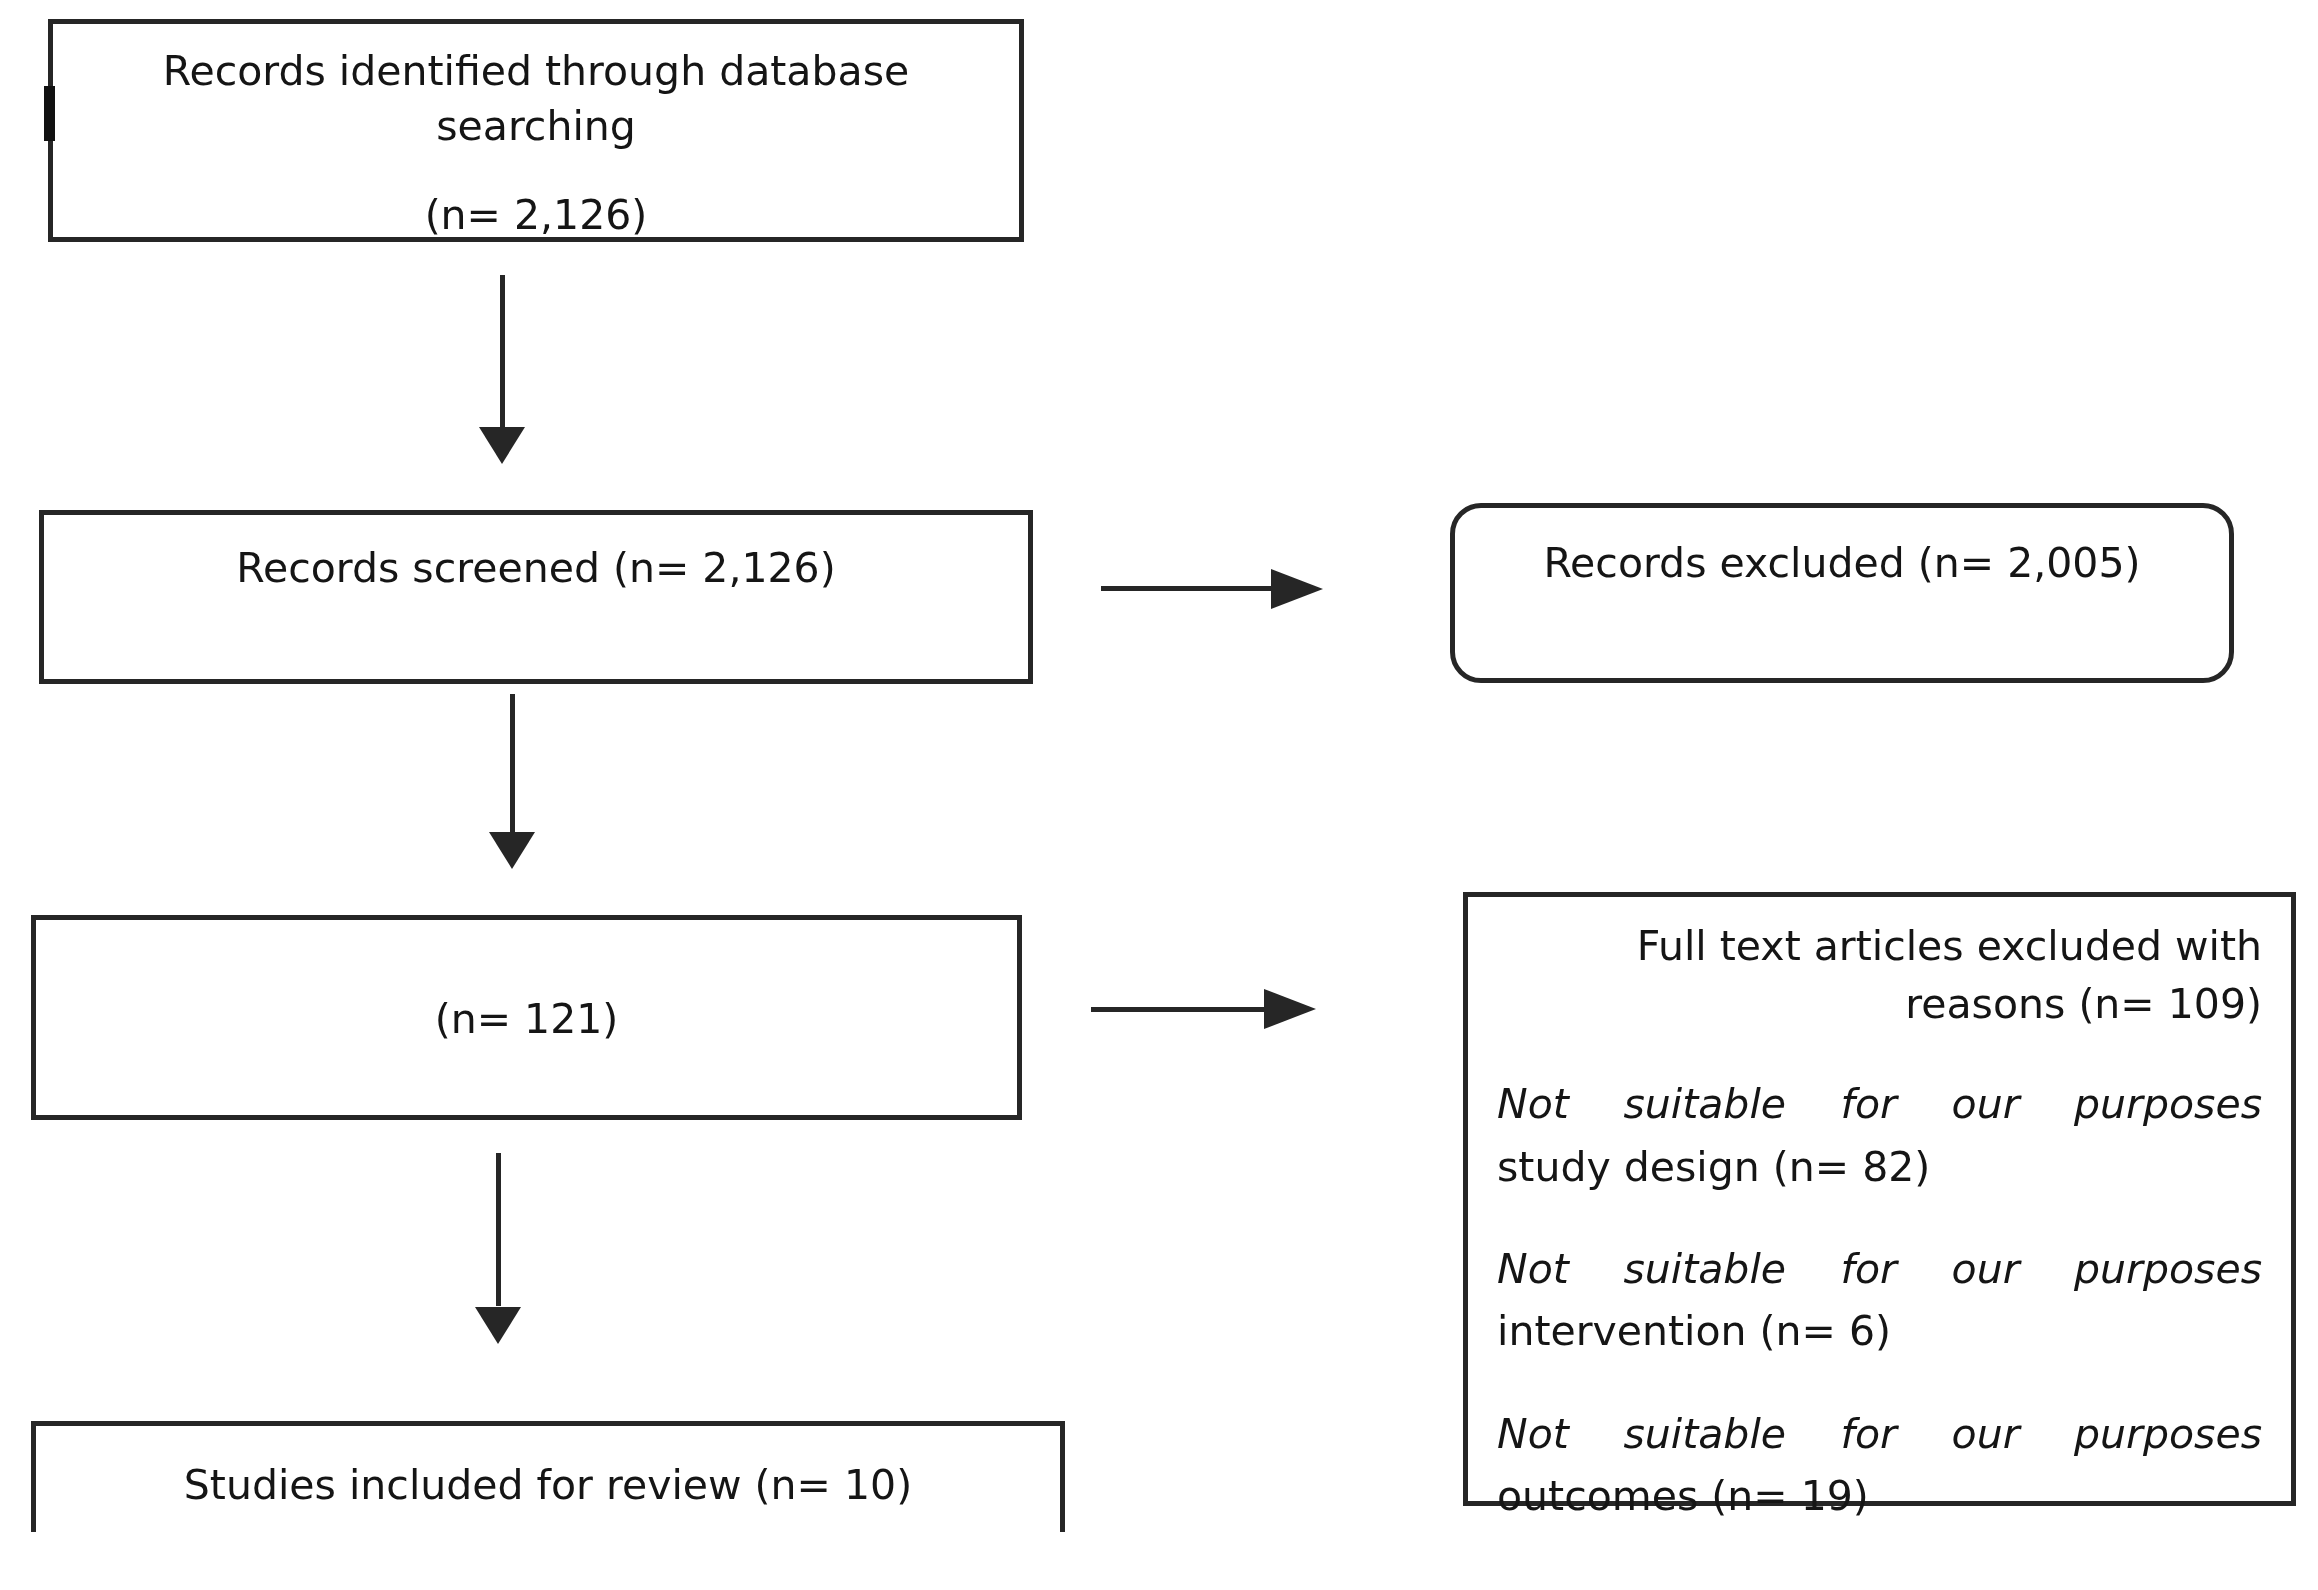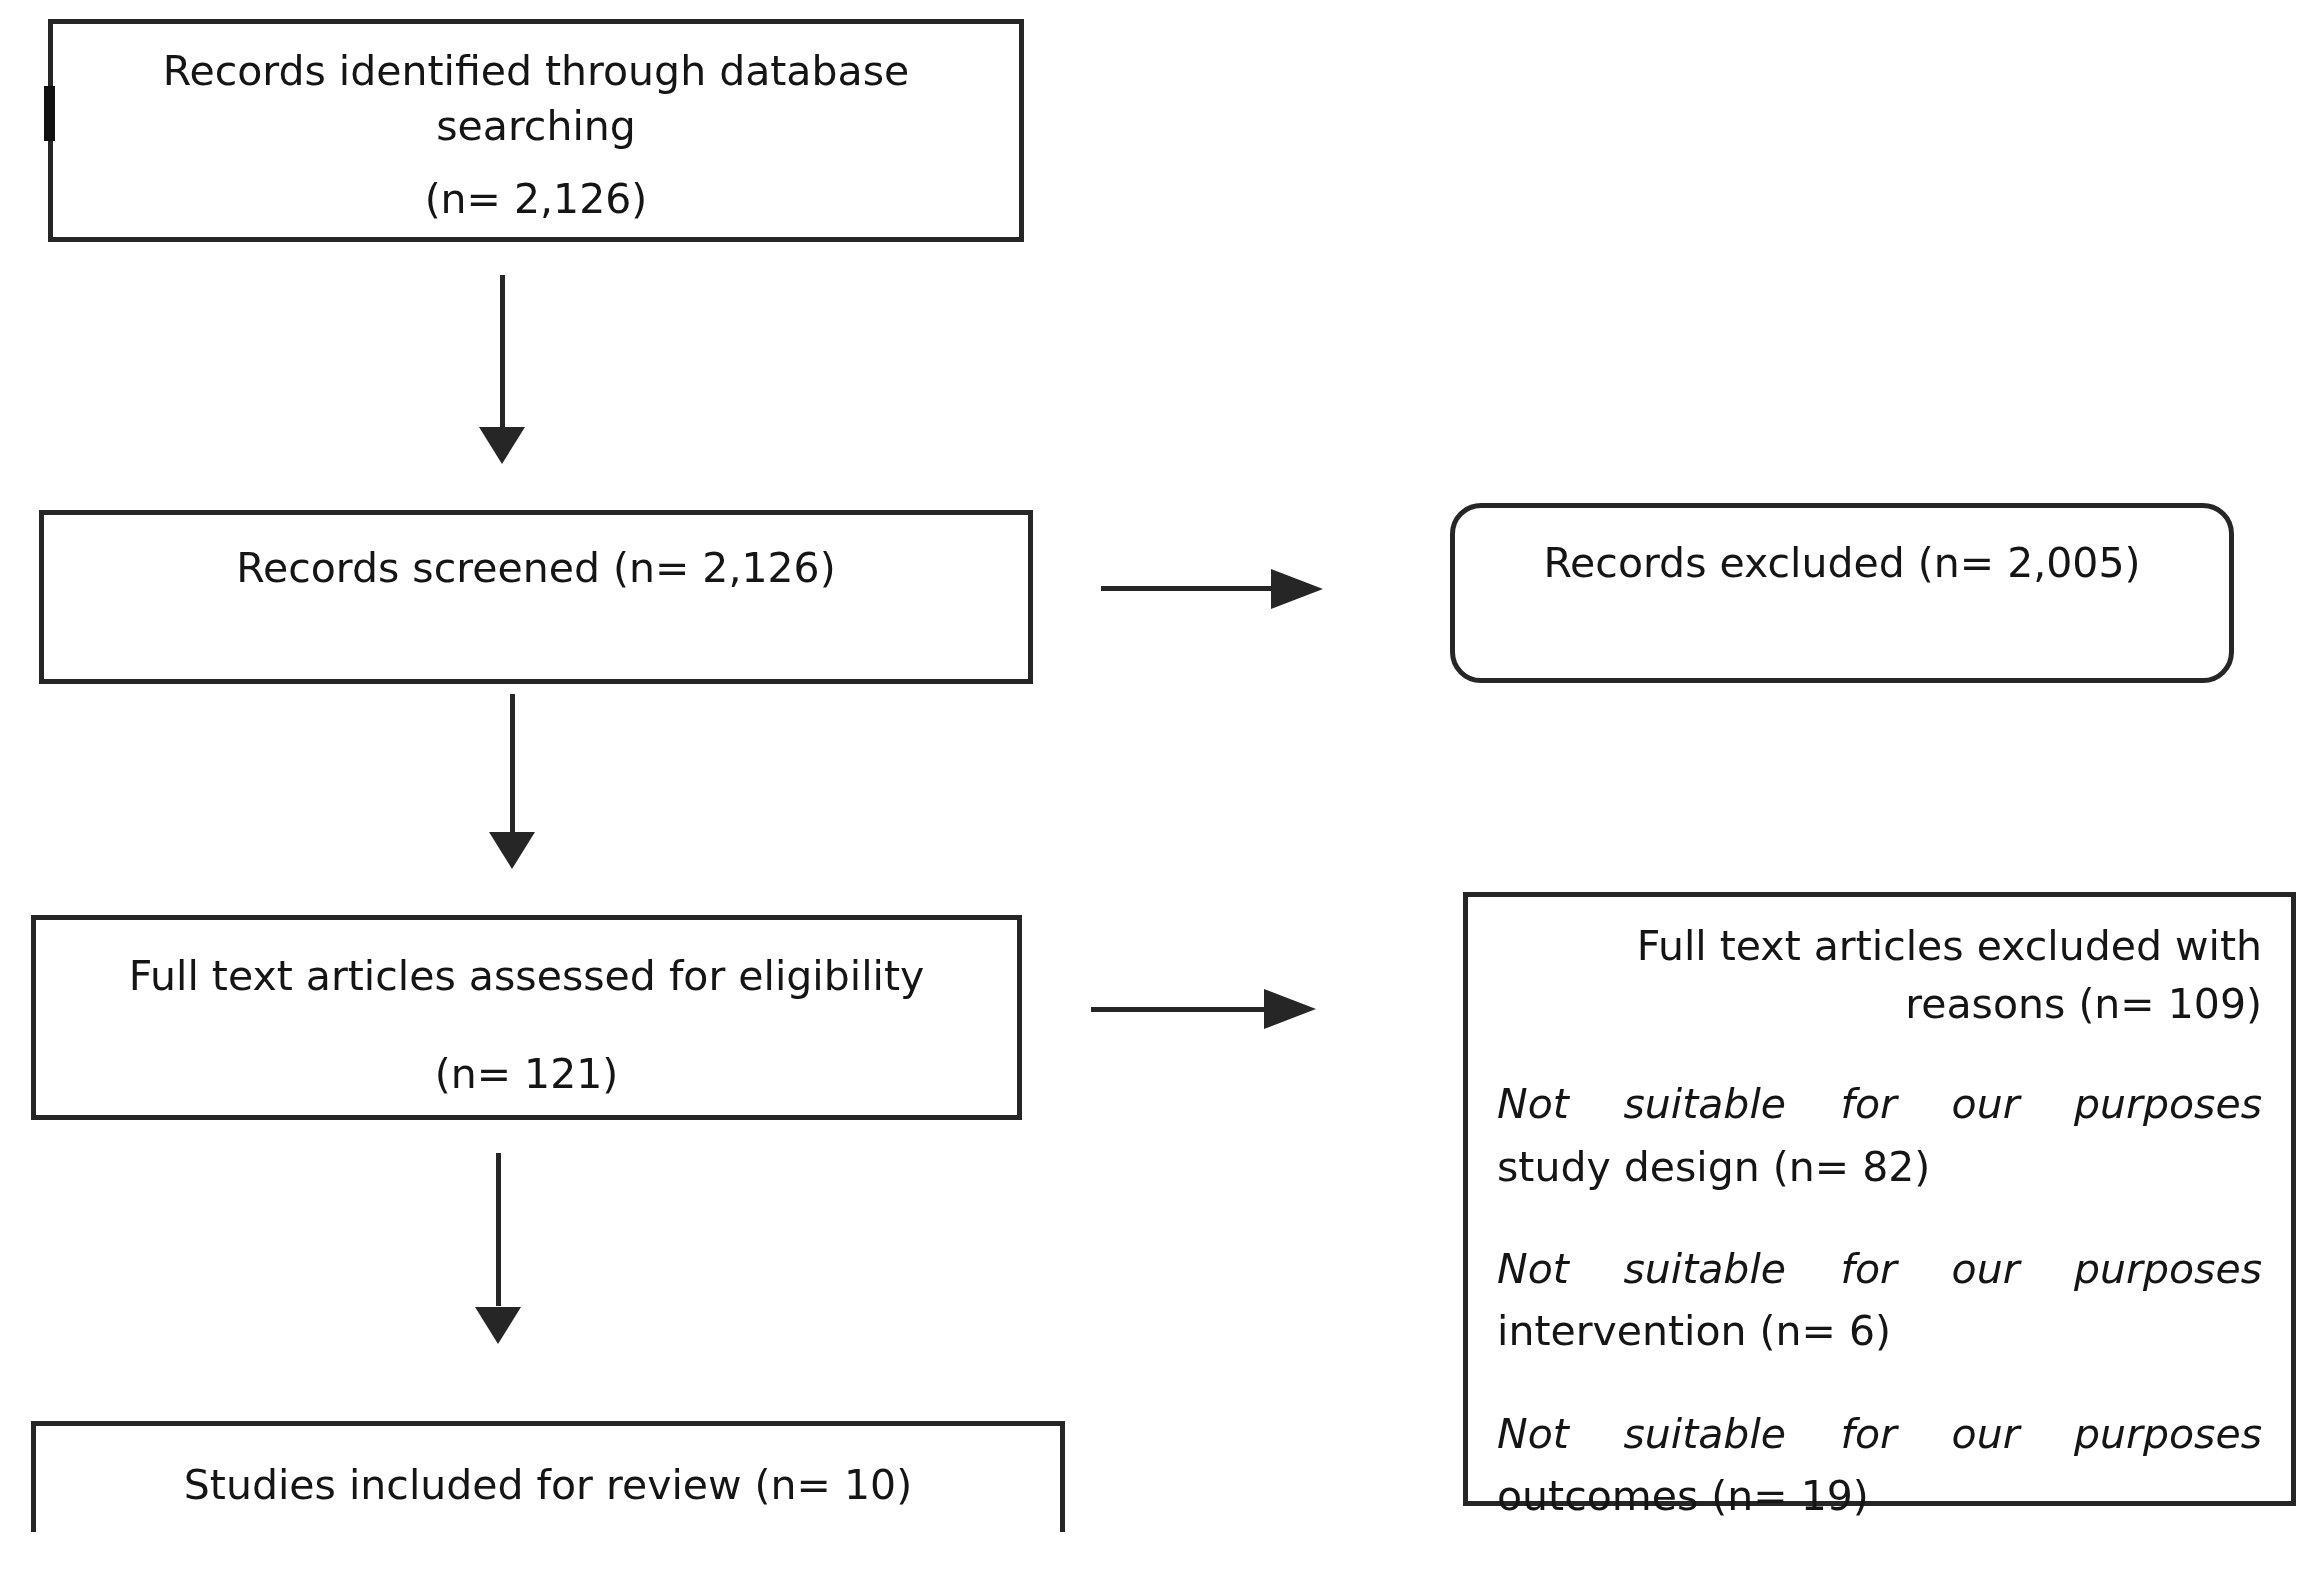--- a/index.html
+++ b/index.html
@@ -38,21 +38,21 @@
   }
   .head-right{
     position:absolute;width:0;height:0;
     border-top:20px solid transparent;
     border-bottom:20px solid transparent;
     border-left:52px solid var(--arrow);
   }
   .artifact{position:absolute;background:#111;}
   
   .b-identified{padding-top:20px;}
-  .b-identified .count{margin-top:17px;}
+  .b-identified .count{margin-top:33px;}
   .b-screened{padding-top:26px;}
   .b-excluded{padding-top:28px;border-radius:31px;}
   .b-fulltext{padding-top:29px;}
   .b-fulltext .count{margin-top:43px;}
   .b-included{padding-top:32px;}
   .b-reasons{
     padding:20px 29px;
     text-align:center;
   }
   .b-reasons .rhead{line-height:1.42;text-align:right;}
@@ -96,21 +96,20 @@
   <div class="head-right" style="left:1271px;top:569px;"></div>
 
   <div class="box b-excluded" style="left:1450px;top:503px;width:784px;height:180px;">
     <span>Records excluded (n= 2,005)</span>
   </div>
 
   <div class="stem-v" style="left:510px;top:694px;height:138px;"></div>
   <div class="head-down" style="left:489px;top:832px;"></div>
 
   <div class="box b-fulltext" style="left:31px;top:915px;width:991px;height:205px;">
-    <span>Full text articles assessed for eligibility</span>
     <span class="count">(n= 121)</span>
   </div>
 
   <div class="stem-h" style="left:1091px;top:1007px;width:173px;"></div>
   <div class="head-right" style="left:1264px;top:989px;"></div>
 
   <div class="box b-reasons" style="left:1463px;top:892px;width:833px;height:614px;">
     <div class="rhead">
       <span>Full text articles excluded with</span><br>
       <span>reasons (n= 109)</span>

